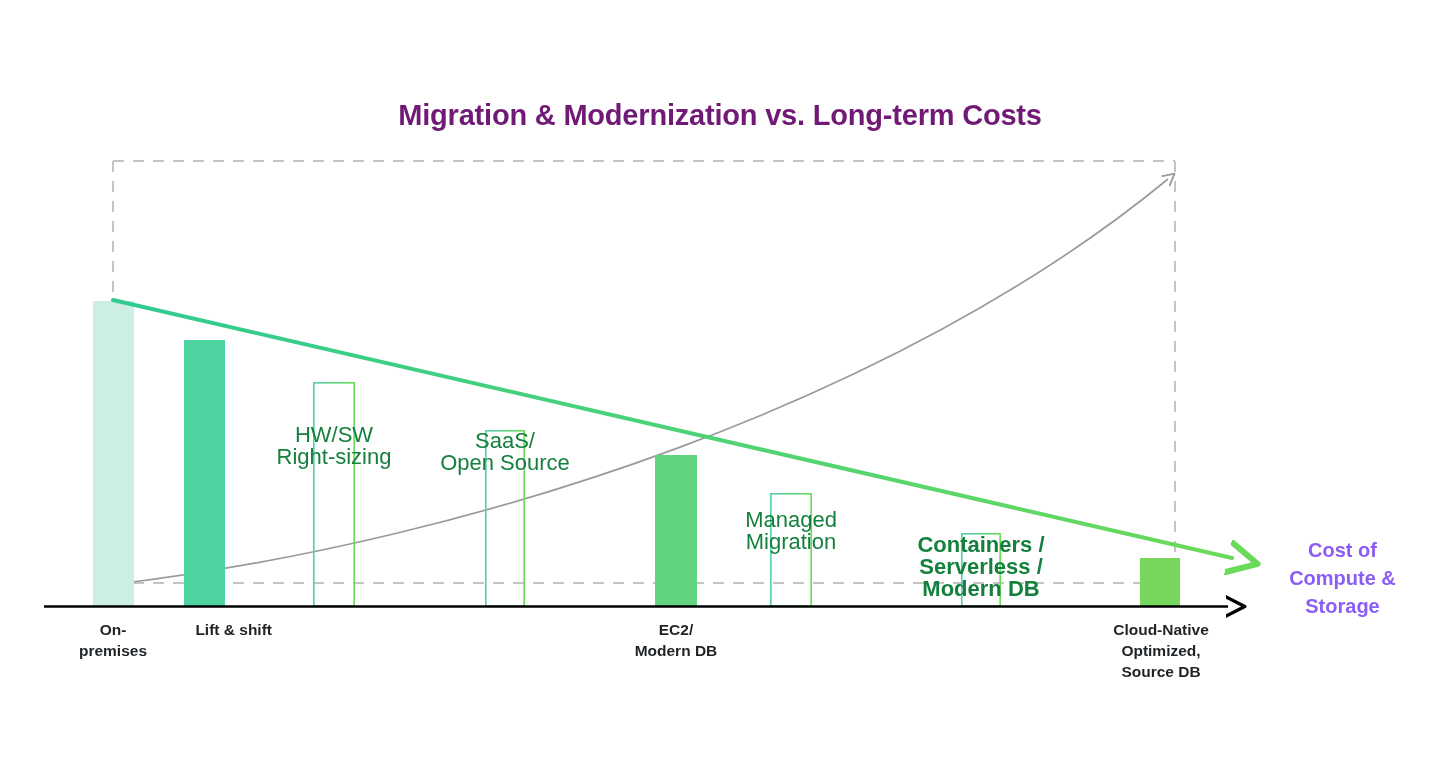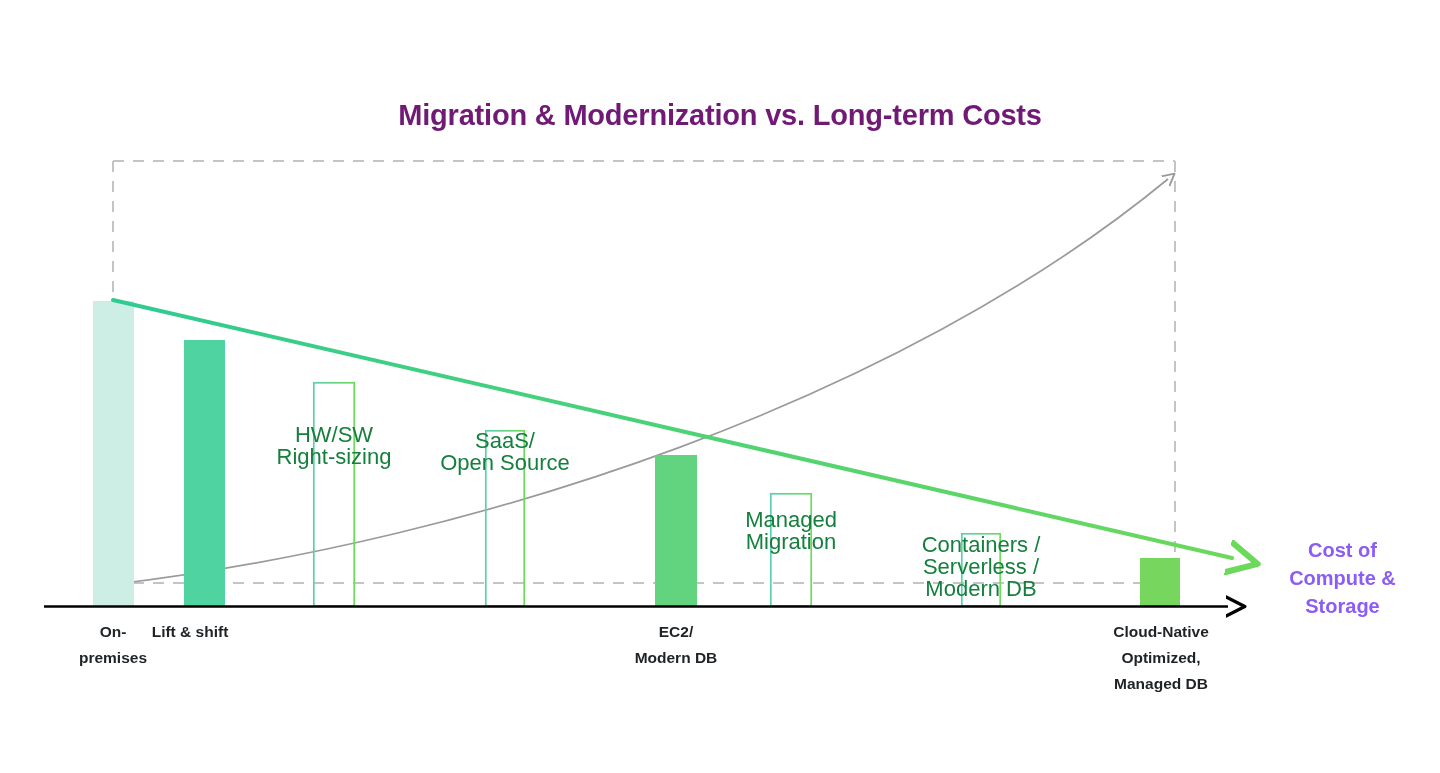--- a/index.html
+++ b/index.html
@@ -37,21 +37,21 @@
     left: 0;
     top: 0;
     width: 1440px;
     height: 773px;
   }
   .cat-label {
     position: absolute;
     text-align: center;
     font-size: 15.5px;
     font-weight: bold;
-    line-height: 26px;
+    line-height: 21px;
     color: #1f2326;
     white-space: pre-line;
   }
   .bar-caption {
     position: absolute;
     text-align: center;
     font-size: 22px;
     font-weight: normal;
     line-height: 22px;
     color: #15803d;
@@ -119,30 +119,30 @@
 
     <line x1="44" y1="606.5" x2="1228" y2="606.5" stroke="#000000" stroke-width="2.4" marker-end="url(#blackArrow)"></line>
   </svg>
 
   <div class="bar-caption" style="left:264px; top:424px; width:140px;">HW/SW
 Right-sizing</div>
   <div class="bar-caption" style="left:434px; top:430px; width:142px;">SaaS/
 Open Source</div>
   <div class="bar-caption" style="left:722px; top:509px; width:138px;">Managed
 Migration</div>
-  <div class="bar-caption" style="left:908px; top:534px; width:146px;">Containers /
+  <div class="bar-caption" style="left:908px; top:534px; width:146px;font-weight:bold;">Containers /
 Serverless /
 Modern DB</div>
 
   <div class="cat-label" style="left:45px; top:619px; width:136px;">On-
 premises</div>
-  <div class="cat-label" style="left:122px; top:619px; width:136px;">Lift &amp; shift</div>
+  <div class="cat-label" style="left:136px; top:619px; width:136px;text-align:right;">Lift &amp; shift</div>
   <div class="cat-label" style="left:604px; top:619px; width:144px;">EC2/
 Modern DB</div>
   <div class="cat-label" style="left:1088px; top:619px; width:146px;">Cloud-Native
 Optimized,
-Managed DB</div>
+Source DB</div>
 
   <div id="axis-label" style="left:1255px; top:536px; width:175px;">Cost of
 Compute &amp;
 Storage</div>
 
 </div>
 
 </body></html>

